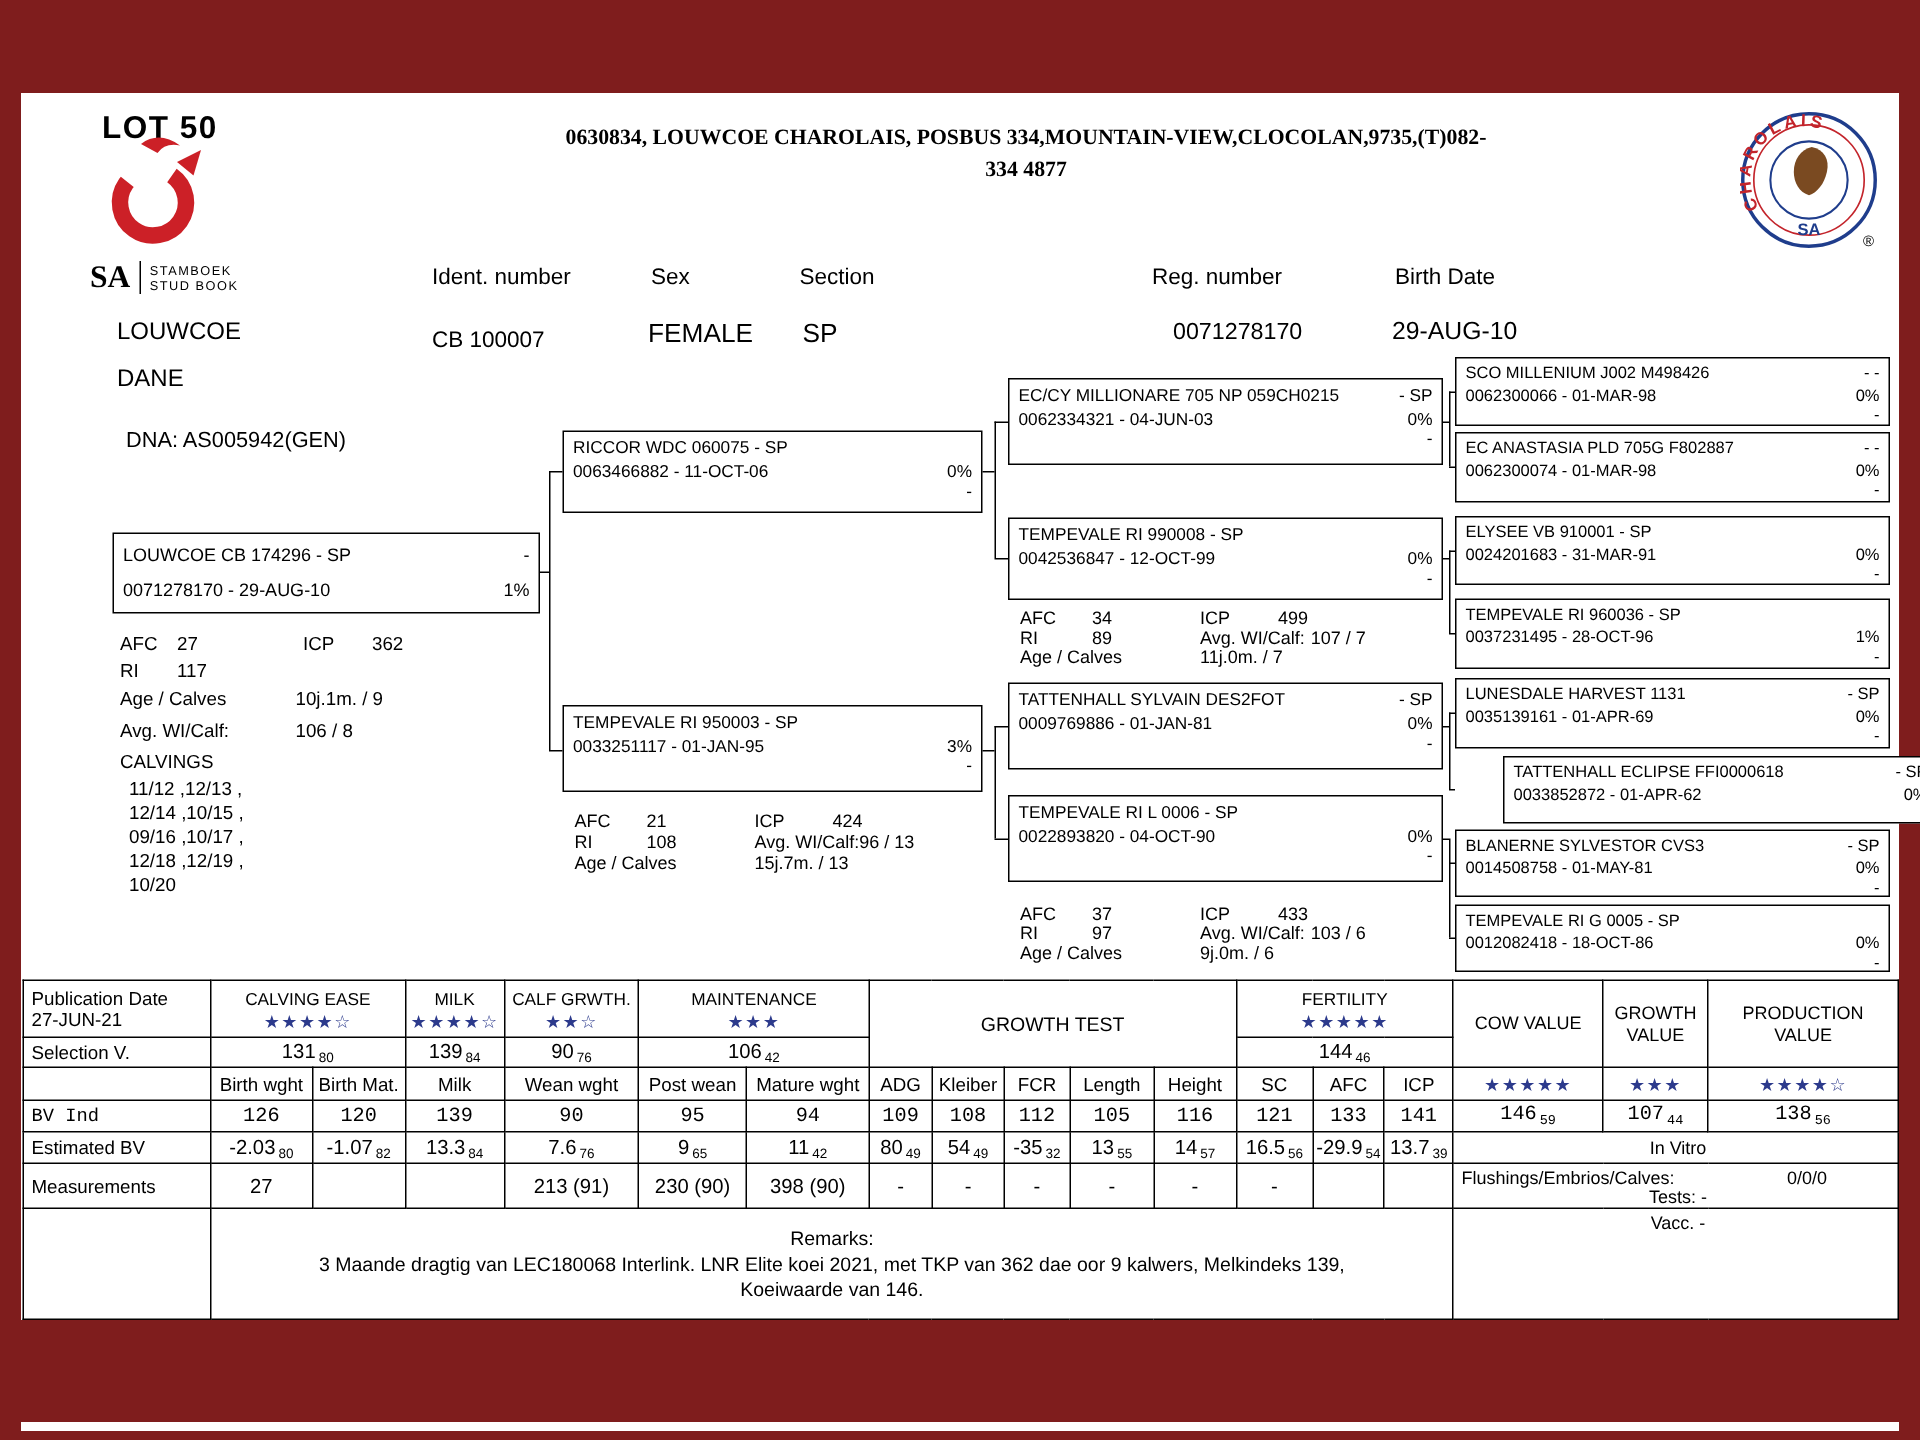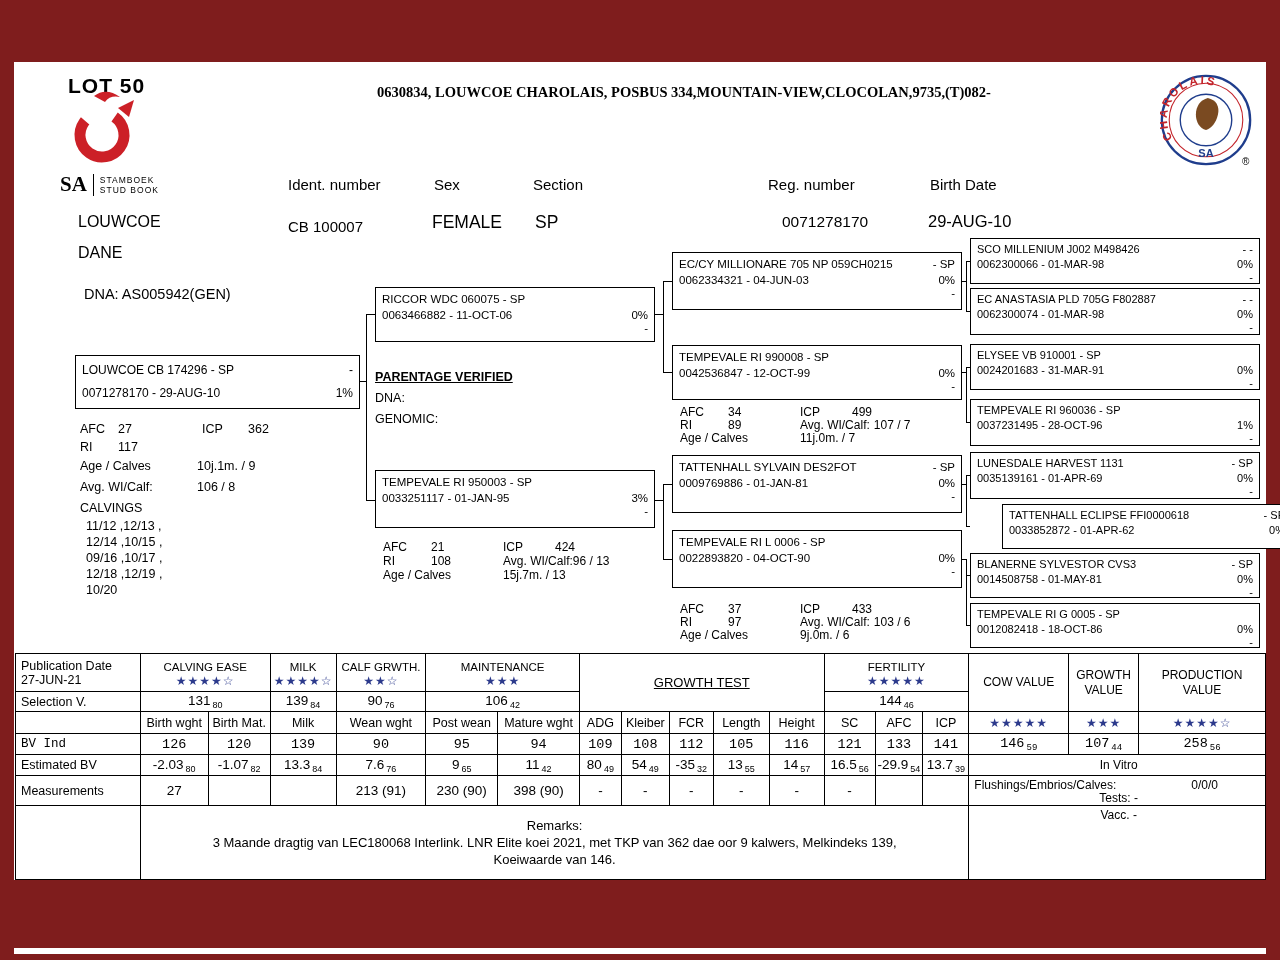--- a/index.html
+++ b/index.html
@@ -19,40 +19,41 @@
   .stats{position:absolute;font-size:12.5px;}
   .stats .row{display:flex;white-space:nowrap;}
   .stats span{display:inline-block;}
   
   .btable{border-collapse:collapse;table-layout:fixed;font-size:12.5px;}
   .btable td{border:1px solid #000;text-align:center;padding:0 2px;vertical-align:middle;overflow:hidden;}
   .btable td.lbl{text-align:left;padding-left:5px;font-size:12.5px;}
   .btable td.leftcell{text-align:center;padding-left:5px;}
   .btable td.topcell{vertical-align:top;padding-top:3px;}
   .ghead{font-size:11.5px;line-height:14px;padding-top:2px;}
-  .gt{font-size:13px;text-decoration:underline;}
+  .gt{font-size:13px;}
   .stars{color:#2c3a8c;font-size:12px;letter-spacing:1px;line-height:14px;}
   .val{font-size:13.5px;}
   sub.acc{font-size:9px;vertical-align:-3px;margin-left:2px;}
   .vhead{font-size:12px;line-height:15px;padding:0 10px;}
   .flushrow{display:flex;justify-content:space-between;padding-right:45px;font-size:12px;line-height:13px;}
   .smtext{font-size:12px;line-height:13px;}
   .remarks{vertical-align:top;text-align:left;padding:3px 6px;font-size:13px;line-height:17px;}
   .underb{font-weight:bold;text-decoration:underline;}
   .bottom-strip{position:absolute;left:14px;top:948px;width:1252px;height:6px;background:#fff;}
 </style>
 </head>
 <body>
 
 <div class="screen">
   <div class="page">
 
     <div class="abs" style="left:54px;top:12px;font-size:21px;font-weight:bold;letter-spacing:1px;">LOT 50</div>
     <div class="abs serif" style="left:240px;top:20px;width:860px;text-align:center;font-size:14.5px;font-weight:bold;line-height:21px;">
       <div>0630834,  LOUWCOE CHAROLAIS, POSBUS 334,MOUNTAIN-VIEW,CLOCOLAN,9735,(T)082-</div>
+      <div>334 4877</div>
     </div>
 
     <div class="abs" style="left:52px;top:28px;">
       <svg width="72" height="80" viewBox="0 0 72 80">
         <circle cx="36" cy="45" r="22" fill="none" stroke="#cc2027" stroke-width="11" stroke-dasharray="105 34" transform="rotate(-55 36 45)"></circle>
         <path d="M28 6 q12 -9 26 1 q-10 -2 -15 5 z" fill="#cc2027"></path>
         <path d="M52 18 l16 -8 l-5 17 z" fill="#cc2027"></path>
       </svg>
     </div>
     <div class="abs" style="left:46px;top:110px;display:flex;align-items:center;gap:6px;">
@@ -139,25 +140,20 @@
           <span>RICCOR WDC 060075 - SP</span>
           <span></span>
         </div>
       <div class="l">
           <span>0063466882 - 11-OCT-06</span>
           <span>0%</span>
         </div>
       <div class="r3">-</div>
     </div>
 
-    <div class="abs" style="left:361px;top:305px;font-size:12.5px;line-height:21px;">
-      <div class="underb">PARENTAGE VERIFIED</div>
-      <div>DNA:</div>
-      <div>GENOMIC:</div>
-    </div>
 
     <div class="pbox" style="left:361px;top:408px;width:280px;height:58px;">
       <div class="l">
           <span>TEMPEVALE RI  950003 - SP</span>
           <span></span>
         </div>
       <div class="l">
           <span>0033251117 - 01-JAN-95</span>
           <span>3%</span>
         </div>
@@ -476,21 +472,21 @@
         <td class="val">109</td>
         <td class="val">108</td>
         <td class="val">112</td>
         <td class="val">105</td>
         <td class="val">116</td>
         <td class="val">121</td>
         <td class="val">133</td>
         <td class="val">141</td>
         <td class="val"><span>146</span><sub class="acc">59</sub></td>
         <td class="val"><span>107</span><sub class="acc">44</sub></td>
-        <td class="val"><span>258</span><sub class="acc">56</sub></td>
+        <td class="val"><span>138</span><sub class="acc">56</sub></td>
       </tr>
       <tr style="height:21px;">
         <td class="lbl">Estimated BV</td>
         <td class="val"><span>-2.03</span><sub class="acc">80</sub></td>
         <td class="val"><span>-1.07</span><sub class="acc">82</sub></td>
         <td class="val"><span>13.3</span><sub class="acc">84</sub></td>
         <td class="val"><span>7.6</span><sub class="acc">76</sub></td>
         <td class="val"><span>9</span><sub class="acc">65</sub></td>
         <td class="val"><span>11</span><sub class="acc">42</sub></td>
         <td class="val"><span>80</span><sub class="acc">49</sub></td>

